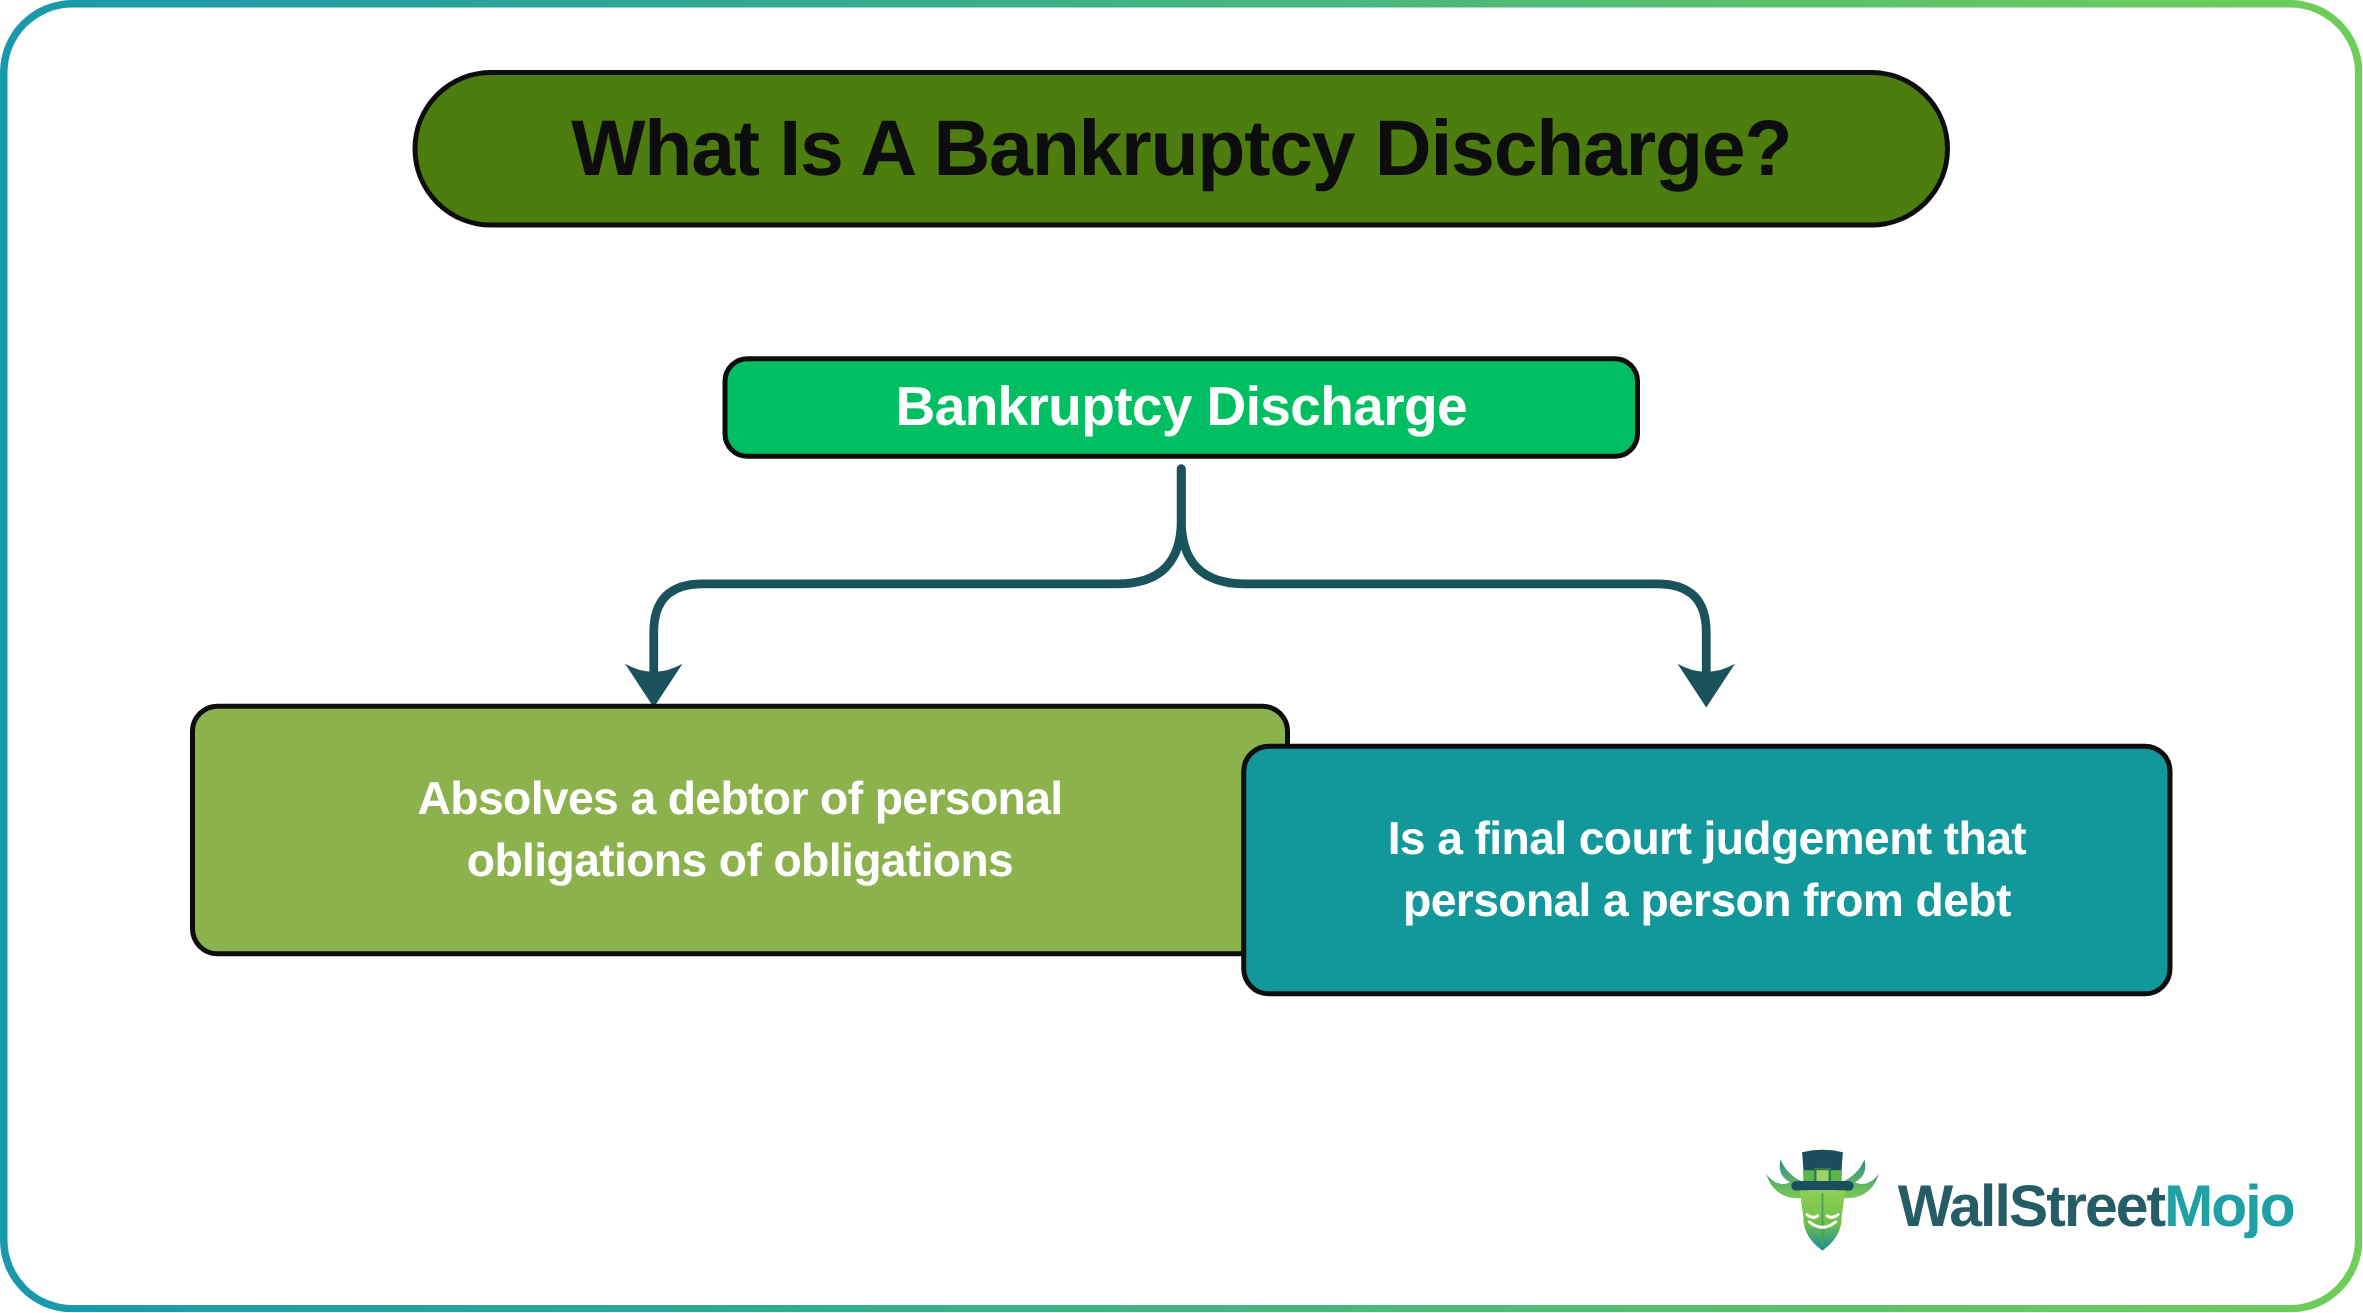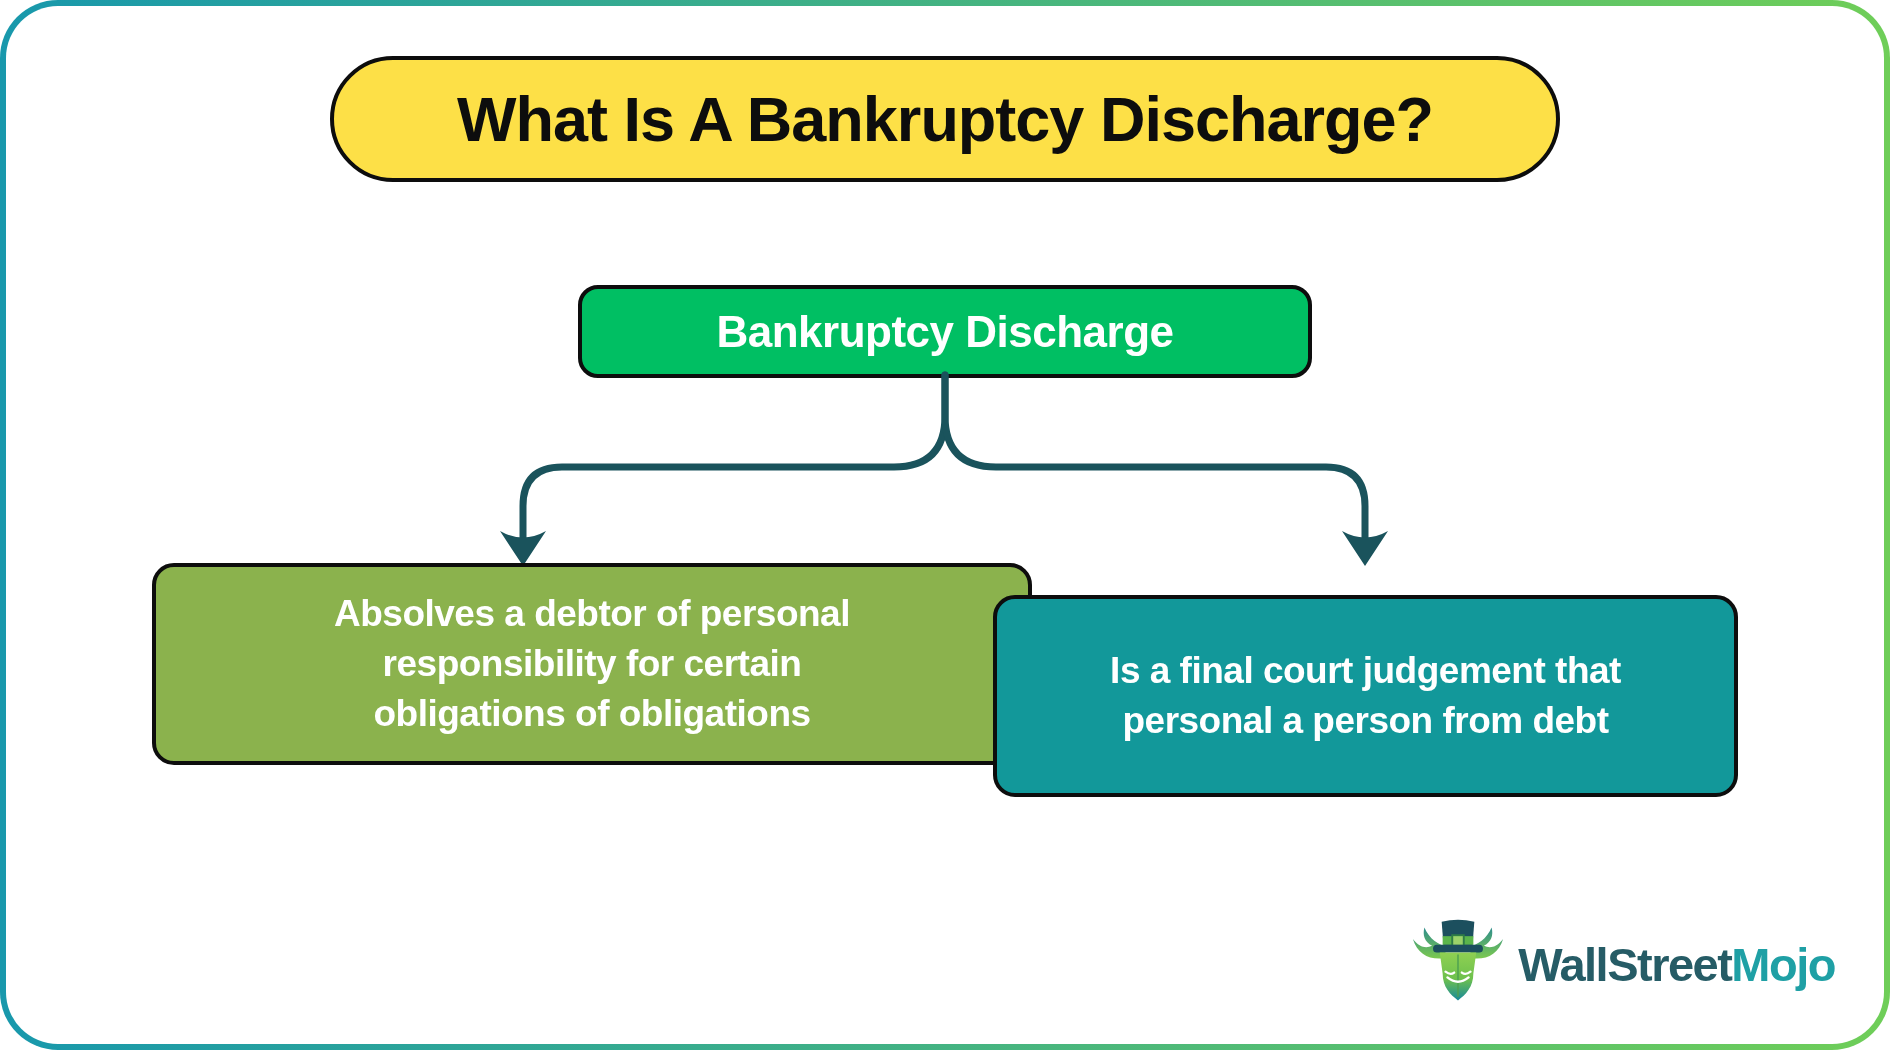--- a/index.html
+++ b/index.html
@@ -22,35 +22,35 @@
     border-radius: 52px;
     background: #ffffff;
   }
   
   .title-pill {
     position: absolute;
     left: 330px; top: 56px;
     width: 1230px; height: 126px;
     border: 4px solid var(--box-border);
     border-radius: 70px;
-    background: #fde047;
+    background: #4d7c0f;
     display: flex; align-items: center; justify-content: center;
     box-sizing: border-box;
   }
   .title-pill span {
     font-size: 63px;
     font-weight: 800;
     letter-spacing: -1px;
     color: var(--title-color);
   }
   
   .root-box {
     position: absolute;
     left: 578px; top: 285px;
-    width: 734px; height: 93px;
+    width: 734px; height: 82px;
     background: var(--root-fill);
     border: 4px solid var(--box-border);
     border-radius: 20px;
     display: flex; align-items: center; justify-content: center;
     box-sizing: border-box;
   }
   .root-box span {
     font-size: 44px;
     font-weight: 800;
     color: var(--text-on-fill);
@@ -126,21 +126,20 @@
 
   <svg class="connectors" viewBox="0 0 1890 1050" xmlns="http://www.w3.org/2000/svg" aria-hidden="true">
     <path class="line" d="M945 375 L945 416 Q945 467 894 467 L562 467 Q523 467 523 506 L523 538"></path>
     <path class="line" d="M945 375 L945 416 Q945 467 996 467 L1326 467 Q1365 467 1365 506 L1365 538"></path>
     <path class="head" d="M523 566 L500 531 Q523 544 546 531 Z"></path>
     <path class="head" d="M1365 566 L1342 531 Q1365 544 1388 531 Z"></path>
   </svg>
 
   <div class="child-box left">
     <span>Absolves a debtor of personal</span>
-    <span>responsibility for certain</span>
     <span>obligations of obligations</span>
   </div>
 
   <div class="child-box right">
     <span>Is a final court judgement that</span>
     <span>personal a person from debt</span>
   </div>
 
   <div class="logo">
     <svg class="bull" viewBox="0 0 100 100" xmlns="http://www.w3.org/2000/svg" aria-hidden="true">

